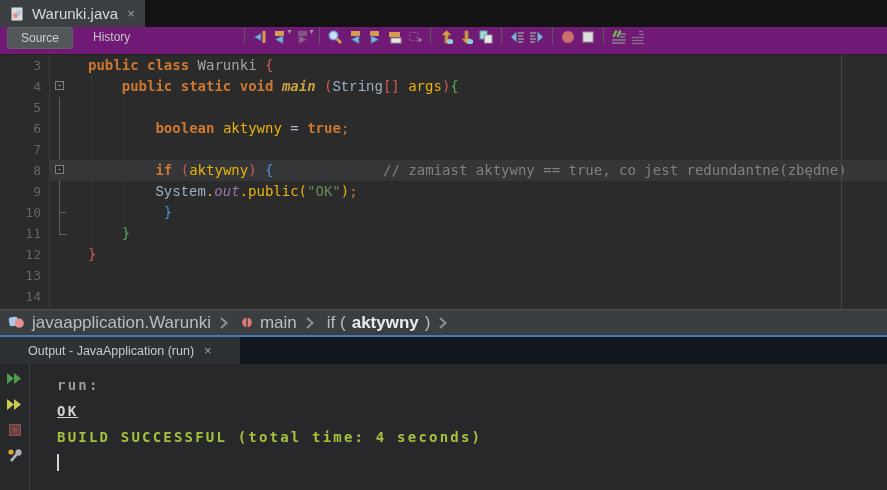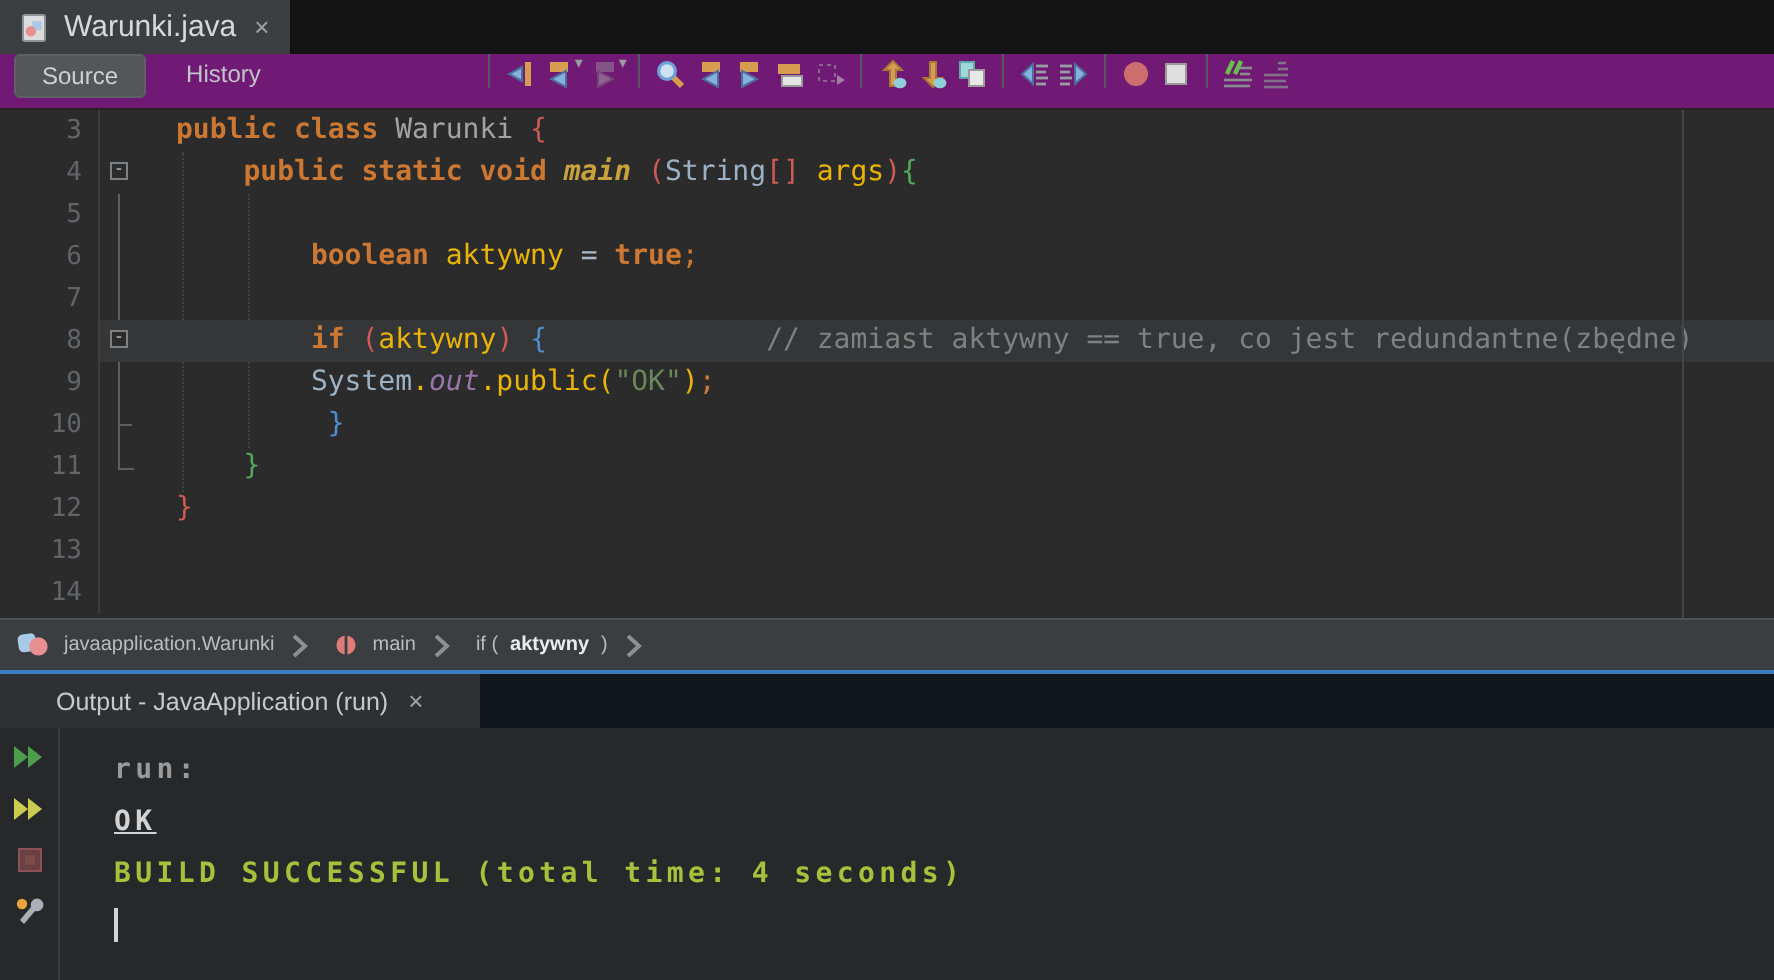--- a/index.html
+++ b/index.html
@@ -42,35 +42,35 @@
         background:#2b2b2b;color:#b5b8ba;font:9px/7px "DejaVu Sans Mono",monospace;text-align:center;z-index:2;}
   .f-line::before{content:'';position:absolute;left:9px;top:0;bottom:0;border-left:1px solid #5c6063;}
   .f-tick::before{content:'';position:absolute;left:9px;top:0;bottom:0;border-left:1px solid #5c6063;}
   .f-tick::after{content:'';position:absolute;left:10px;top:10px;width:6px;border-top:1px solid #5c6063;}
   .f-corner::before{content:'';position:absolute;left:9px;top:0;height:11px;width:7px;
         border-left:1px solid #5c6063;border-bottom:1px solid #5c6063;}
 
   
   .tk-kw{color:#cc7832;font-weight:bold;}
   .tk-cls{color:#a3a3a3;}
-  .tk-ty{color:#9db1c5;}
+  .tk-ty{color:#9db1c5;font-family:Liberation Mono, monospace;}
   .tk-pl{color:#eab308;}
   .tk-op{color:#a9b7c6;}
   .tk-semi{color:#cc7832;}
   .tk-str{color:#6a8759;}
   .tk-cmt{color:#808080;}
   .tk-fld{color:#9876aa;font-style:italic;}
   .tk-mth{color:#c9a23d;font-weight:bold;font-style:italic;}
   .tk-b1{color:#cf5b56;}
   .tk-b2{color:#55a85a;}
   .tk-b3{color:#4f8fd0;}
 
   
   .breadcrumb{height:26px;box-sizing:border-box;background:#3b3e40;border-top:1px solid #4e5254;
-              display:flex;align-items:center;padding:0 8px;gap:7px;color:#b9bdbf;font-size:10px;}
+              display:flex;align-items:center;padding:0 8px;gap:7px;color:#b9bdbf;font-size:17px;}
   .bc-item{display:flex;align-items:center;gap:6px;cursor:pointer;}
   .bc-emph{font-weight:bold;color:#e9ebed;}
   .bc-chev{display:flex;align-items:center;margin:0 2px;}
 
   
   .outtabbar{height:29px;box-sizing:border-box;display:flex;background:#12161d;border-top:2px solid #3f7cbf;}
   .outtab{display:flex;align-items:center;gap:10px;padding:0 28px;background:#2e3133;color:#c7cacc;font-size:12.5px;}
   .outtab-close{color:#9ea2a5;font-size:13px;}
   .outtab-rest{flex:1;background:#12161d;}
 

